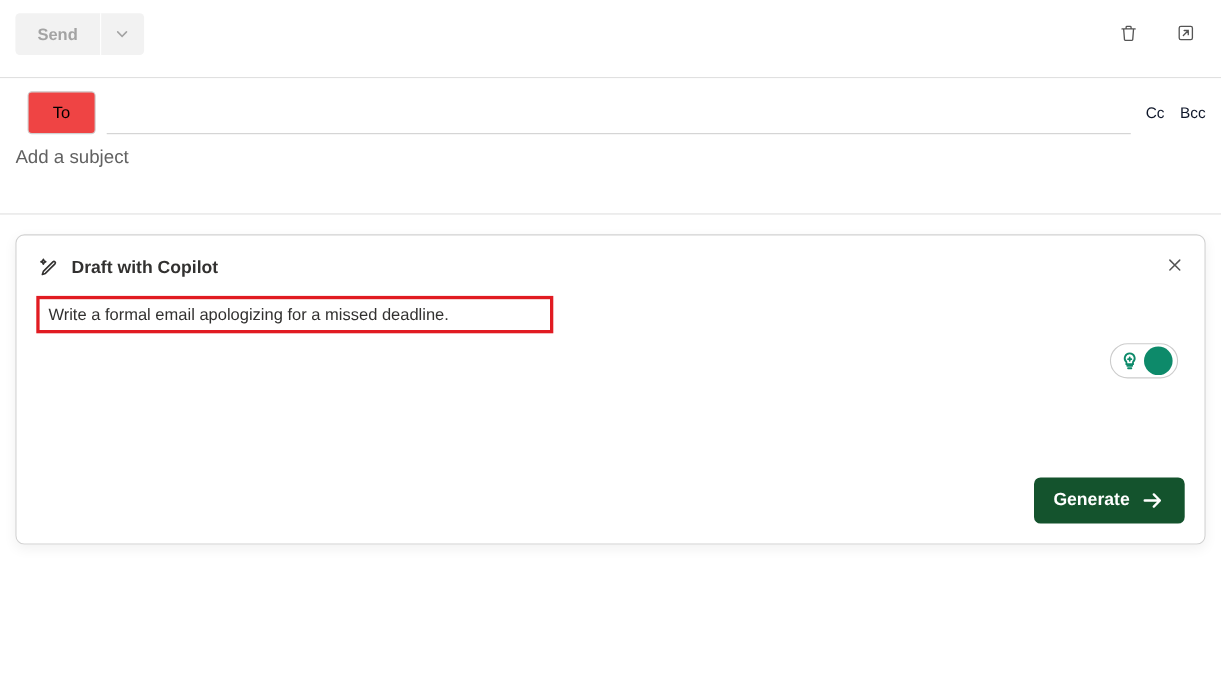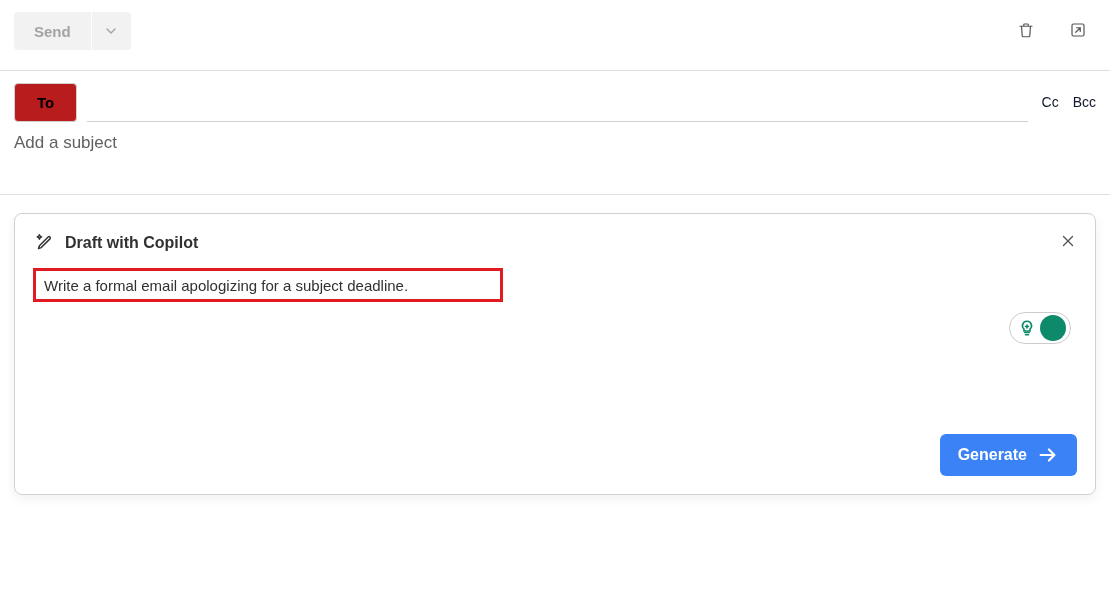--- a/index.html
+++ b/index.html
@@ -54,27 +54,28 @@
       cursor: pointer;
     }
     .recipient-row {
       display: flex;
       align-items: center;
       padding: 14px;
       height: 62px;
     }
     .to-button {
       border: 1px solid #d1d1d1;
-      background: #b91c1c;
+      background: #ef4444;
       border-radius: 4px;
       padding: 10px 22px;
       font-size: 15px;
-      font-weight: 700;
+      font-weight: 400;
       margin-right: 10px;
       cursor: pointer;
+      margin-left: 11px;
     }
     .to-input {
       flex: 1;
       border: none;
       border-bottom: 1px solid #d1d1d1;
       font-size: 15px;
       height: 40px;
       outline: none;
     }
     .cc-bcc {
@@ -166,21 +167,21 @@
     .badge-circle {
       width: 26px;
       height: 26px;
       border-radius: 50%;
       background: #0d8a6a;
       margin-left: 4px;
     }
     .generate-btn {
       display: inline-flex;
       align-items: center;
-      background: #3b82f6;
+      background: #14532d;
       color: #ffffff;
       border: none;
       border-radius: 6px;
       padding: 10px 18px;
       font-size: 16px;
       font-weight: 600;
       cursor: pointer;
       margin-left: auto;
     }
     .generate-btn svg { margin-left: 10px; }
@@ -230,21 +231,21 @@
     </svg>
     <span class="copilot-title">Draft with Copilot</span>
     <div class="copilot-close">
       <svg width="18" height="18" viewBox="0 0 24 24" stroke="currentColor" stroke-width="1.8" stroke-linecap="round">
           <path d="M6 6l12 12M18 6L6 18"></path>
         </svg>
     </div>
   </div>
 
   <div class="prompt-highlight">
-    <span class="prompt-text">Write a formal email apologizing for a subject deadline.</span>
+    <span class="prompt-text">Write a formal email apologizing for a missed deadline.</span>
   </div>
 
   <div class="badges">
     <div class="badge-pill">
       <svg class="badge-plus" viewBox="0 0 24 24" fill="none" stroke="currentColor" stroke-width="2.2" stroke-linecap="round">
           <path d="M9 18h6M10 21h4"></path>
           <path d="M12 3a6 6 0 00-4 10.5V16h8v-2.5A6 6 0 0012 3z"></path>
           <path d="M12 8v4M10 10h4"></path>
         </svg>
       <div class="badge-circle"></div>

